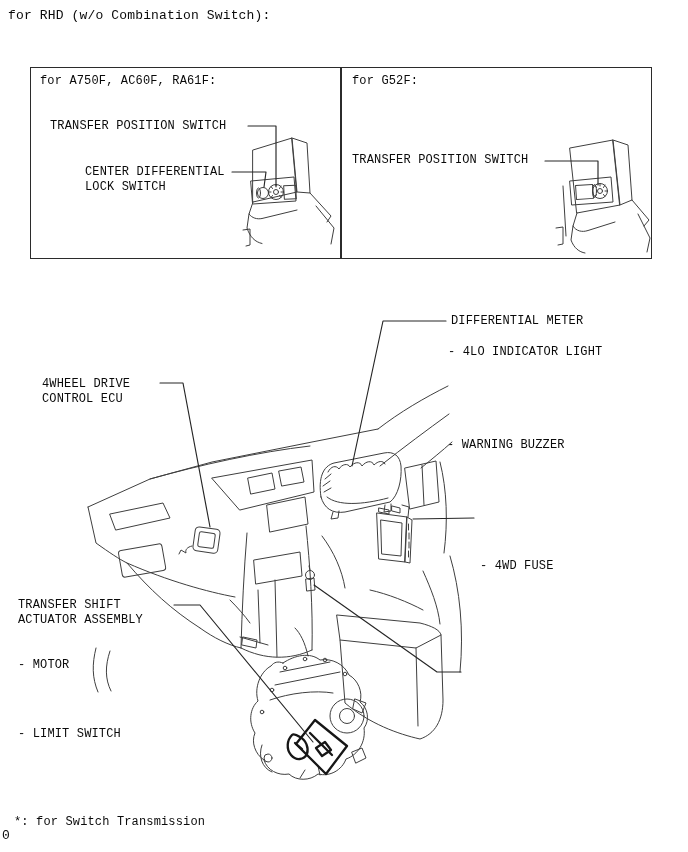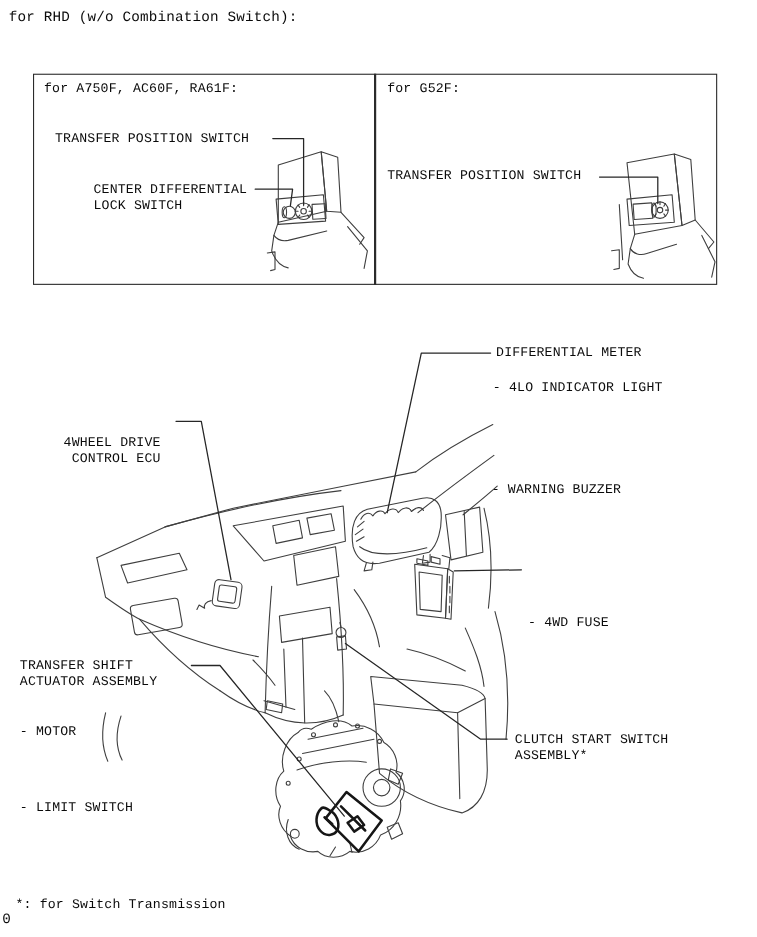--- a/index.html
+++ b/index.html
@@ -27,26 +27,25 @@
   <div class="lbl" style="left:40px;top:74px;">for A750F, AC60F, RA61F:</div>
   <div class="lbl" style="left:352px;top:74px;">for G52F:</div>
 
   <div class="lbl" style="left:50px;top:119px;width:200px;">TRANSFER POSITION SWITCH</div>
   <div class="lbl" style="left:73px;top:165px;width:152px;margin-left:12px;">CENTER DIFFERENTIAL LOCK SWITCH</div>
   <div class="lbl" style="left:352px;top:153px;width:200px;">TRANSFER POSITION SWITCH</div>
 
   <div class="lbl" style="left:451px;top:314px;">DIFFERENTIAL METER</div>
   <div class="lbl" style="left:448px;top:345px;">- 4LO INDICATOR LIGHT</div>
   <div class="lbl" style="left:447px;top:438px;">- WARNING BUZZER</div>
-  <div class="lbl" style="left:42px;top:395px;width:104px;text-align:right;">4WHEEL DRIVE CONTROL ECU</div>
+  <div class="lbl" style="left:42px;top:377px;width:104px;">4WHEEL DRIVE CONTROL ECU</div>
   <div class="lbl" style="left:480px;top:559px;">- 4WD FUSE</div>
   <div class="lbl" style="left:18px;top:598px;width:148px;">TRANSFER SHIFT ACTUATOR ASSEMBLY</div>
   <div class="lbl" style="left:18px;top:658px;">- MOTOR</div>
   <div class="lbl" style="left:18px;top:687px;margin-top:40px;">- LIMIT SWITCH</div>
-  <div class="lbl" style="left:468px;top:665px;width:152px;">CLUTCH START SWITCH ASSEMBLY*</div>
 
   <div class="lbl" style="left:14px;top:815px;">*: for Switch Transmission</div>
   <div class="lbl title" style="left:2px;top:828px;">0</div>
 
   <svg id="artsvg" width="688" height="852" viewBox="0 0 688 852">
 
     <g>
       <path class="thin" d="M253,150 L292,138 L297,192 L253,202 Z"></path>
       <path class="thin" d="M292,138 L307,143 L310,193 L297,192 Z"></path>
       <path class="thin" d="M251,181 L294,177 L296,201 L253,204 Z"></path>

